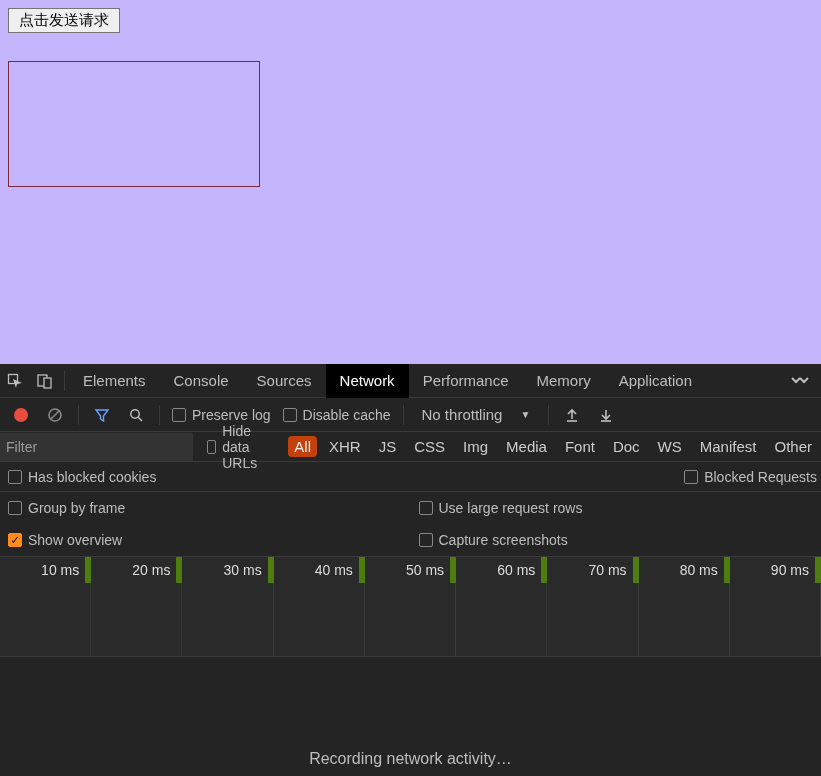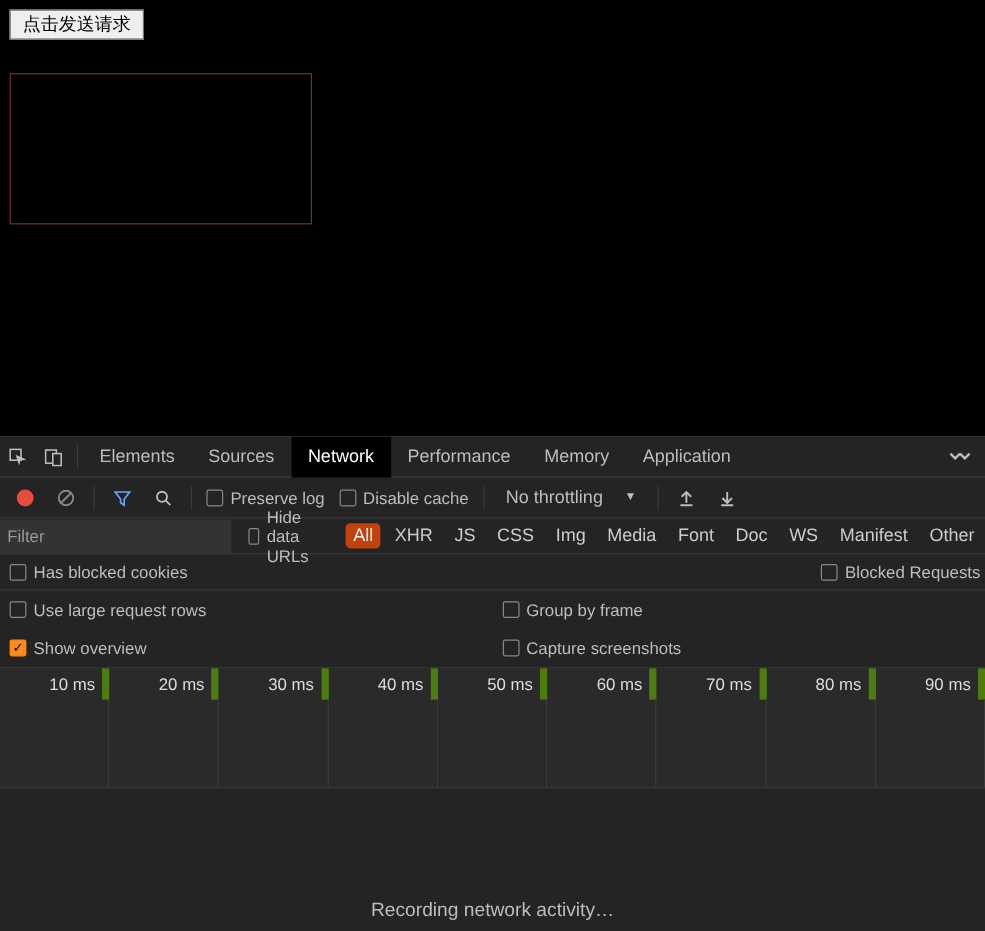--- a/index.html
+++ b/index.html
@@ -6,21 +6,21 @@
   body {
     font-family: "Segoe UI", Arial, sans-serif;
     font-size: 13px;
     width: 821px;
     height: 776px;
     background: #fff;
     overflow: hidden;
     position: relative;
   }
   .page-area {
-    background: #000000;
+    background: #c4b5fd;
     height: 364px;
     padding: 8px;
   }
   .send-btn {
     font-family: inherit;
     font-size: 15px;
     padding: 2px 10px;
     background: #efefef;
     border: 1px solid #767676;
     cursor: pointer;
@@ -249,20 +249,21 @@
         </svg>
     </div>
     <div class="icon-btn">
       <svg width="16" height="16" viewBox="0 0 16 16">
           <rect x="1" y="2" width="9" height="11" fill="none" stroke="#bdbdbd" stroke-width="1.3"></rect>
           <rect x="7" y="5" width="7" height="10" fill="#242424" stroke="#bdbdbd" stroke-width="1.3"></rect>
         </svg>
     </div>
     <div class="vsep"></div>
     <div class="tab">Elements</div>
+    <div class="tab">Console</div>
     <div class="tab">Sources</div>
     <div class="tab active">Network</div>
     <div class="tab">Performance</div>
     <div class="tab">Memory</div>
     <div class="tab">Application</div>
     <div class="overflow-chevrons">
       <svg width="18" height="12" viewBox="0 0 18 12">
           <path d="M1 3 L5 7 L9 3" fill="none" stroke="#bdbdbd" stroke-width="2"></path>
           <path d="M9 3 L13 7 L17 3" fill="none" stroke="#bdbdbd" stroke-width="2"></path>
         </svg>
@@ -347,27 +348,27 @@
     <label class="chk">
       <span class="box"></span>
         <span>Blocked Requests</span>
     </label>
   </div>
 
   <div class="options-grid">
     <div class="cell">
       <label class="chk">
         <span class="box"></span>
-          <span>Use large request rows</span>
+          <span>Group by frame</span>
       </label>
     </div>
     <div class="cell">
       <label class="chk">
         <span class="box"></span>
-          <span>Group by frame</span>
+          <span>Use large request rows</span>
       </label>
     </div>
     <div class="cell">
       <label class="chk checked">
         <span class="box">✓</span>
           <span>Show overview</span>
       </label>
     </div>
     <div class="cell">
       <label class="chk">

